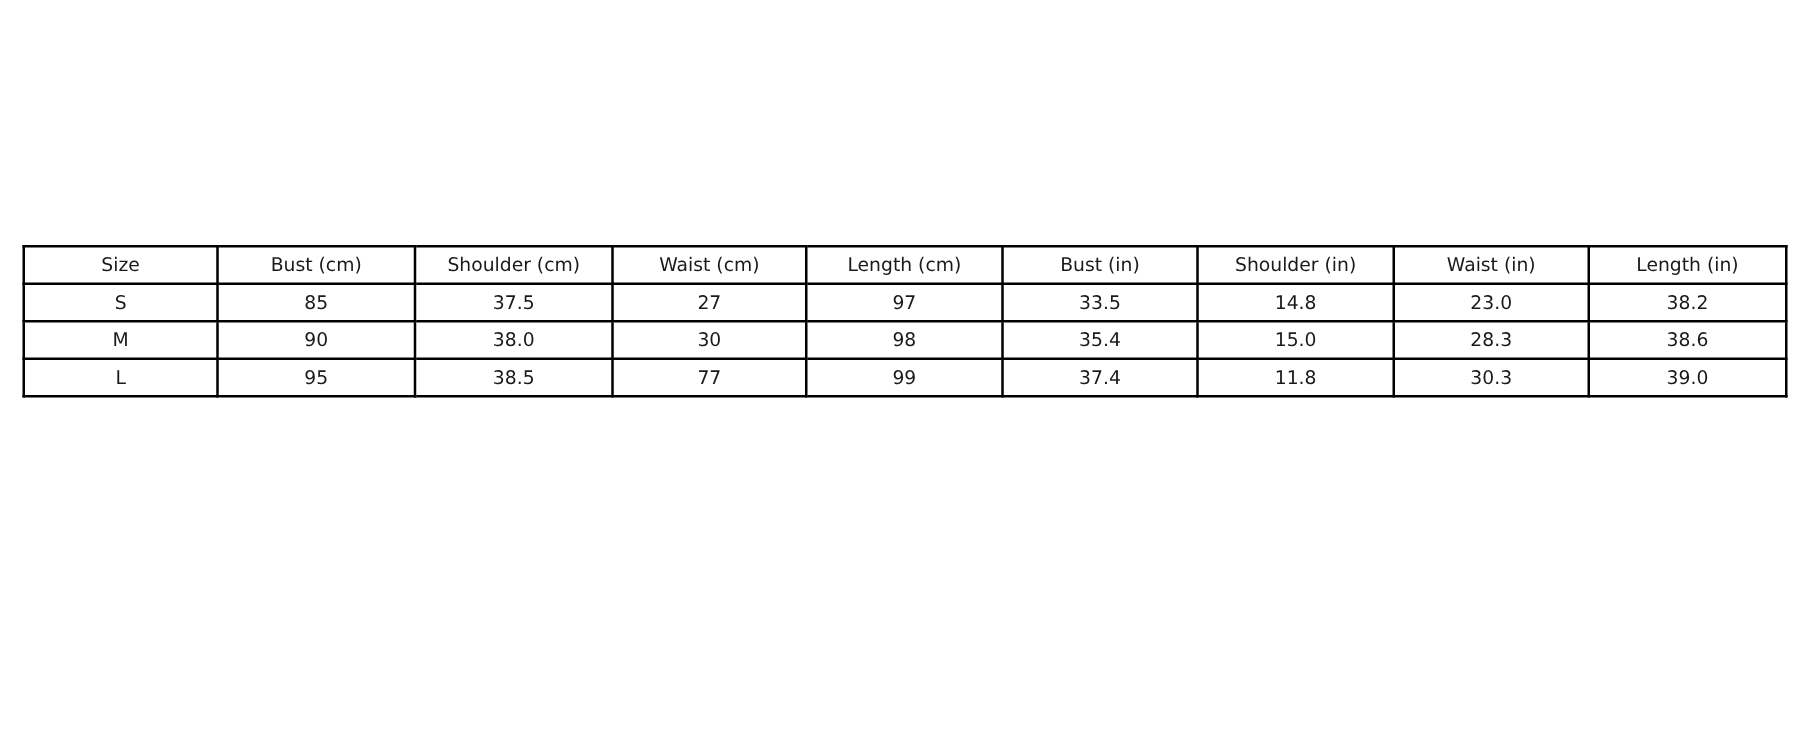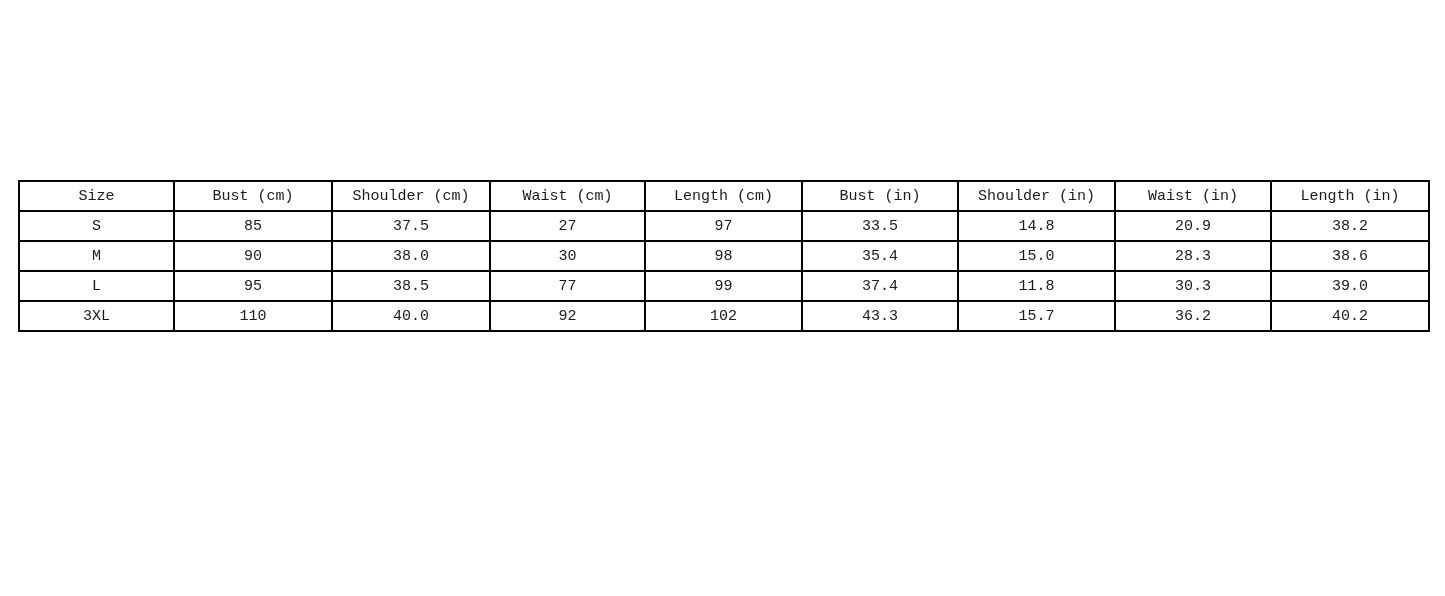--- a/index.html
+++ b/index.html
@@ -18,23 +18,22 @@
   .page {
     position: relative;
     width: 1445px;
     height: 596px;
     background: #ffffff;
   }
 
   .size-chart-wrap {
     position: absolute;
     left: 18px;
-    top: 180px;
+    top: 196px;
     width: 1118px;
-    font-family: Liberation Mono, monospace;
   }
 
   table.size-chart {
     border-collapse: collapse;
     table-layout: fixed;
     width: 1410px;
     background: #ffffff;
   }
 
   table.size-chart th,
@@ -98,21 +97,21 @@
       </thead>
       <tbody>
         <tr>
           <td>S</td>
           <td>85</td>
           <td>37.5</td>
           <td>27</td>
           <td>97</td>
           <td>33.5</td>
           <td>14.8</td>
-          <td>20.9</td>
+          <td>23.0</td>
           <td>38.2</td>
         </tr>
         <tr>
           <td>M</td>
           <td>90</td>
           <td>38.0</td>
           <td>30</td>
           <td>98</td>
           <td>35.4</td>
           <td>15.0</td>
@@ -123,28 +122,17 @@
           <td>L</td>
           <td>95</td>
           <td>38.5</td>
           <td>77</td>
           <td>99</td>
           <td>37.4</td>
           <td>11.8</td>
           <td>30.3</td>
           <td>39.0</td>
         </tr>
-        <tr>
-          <td>3XL</td>
-          <td>110</td>
-          <td>40.0</td>
-          <td>92</td>
-          <td>102</td>
-          <td>43.3</td>
-          <td>15.7</td>
-          <td>36.2</td>
-          <td>40.2</td>
-        </tr>
       </tbody>
     </table>
   </div>
 
 </div>
 
 </body></html>

